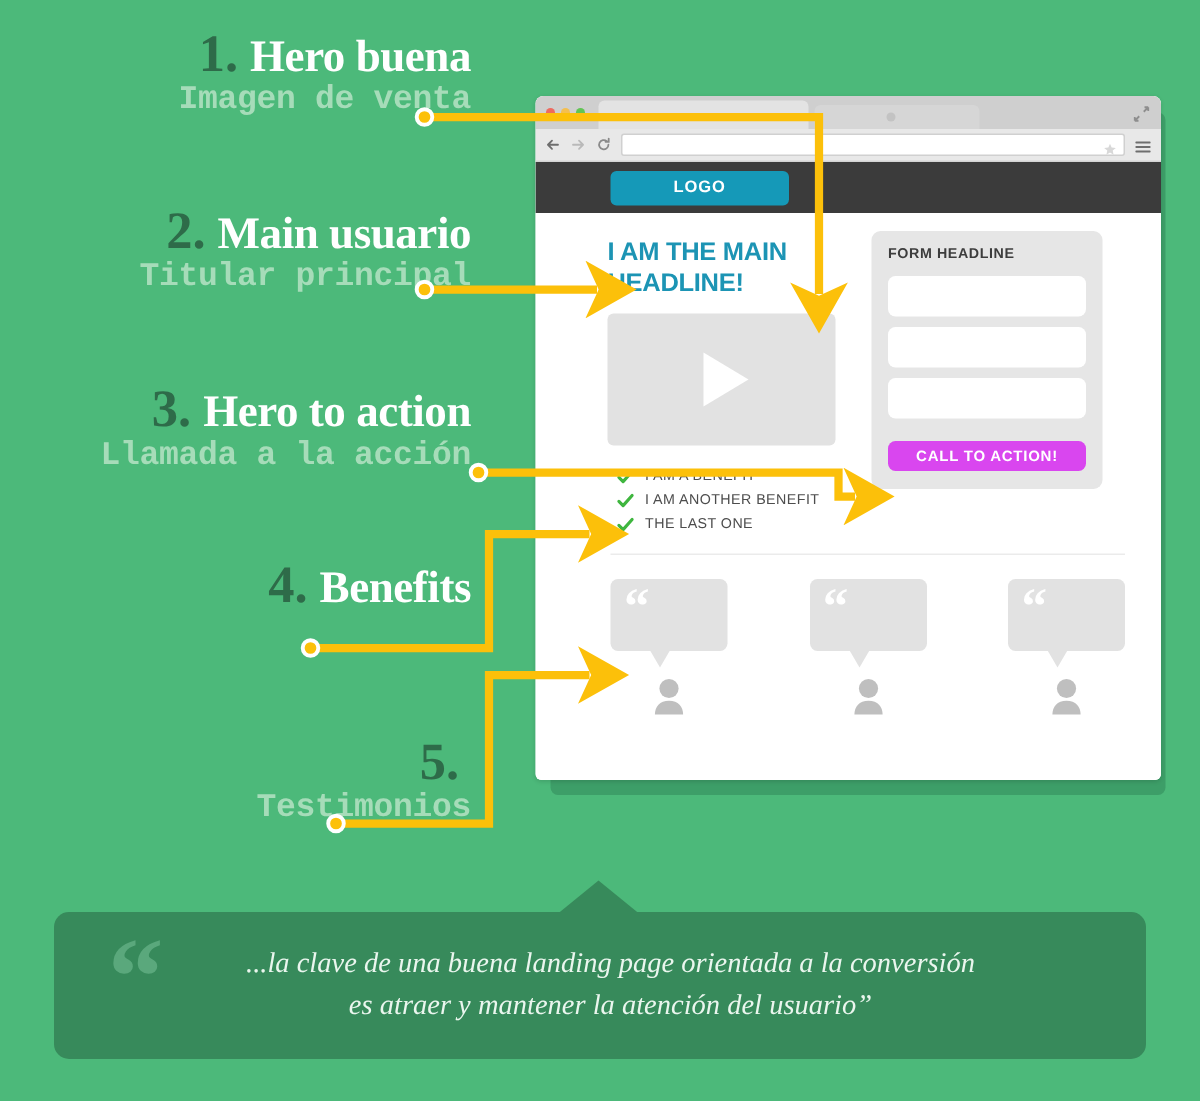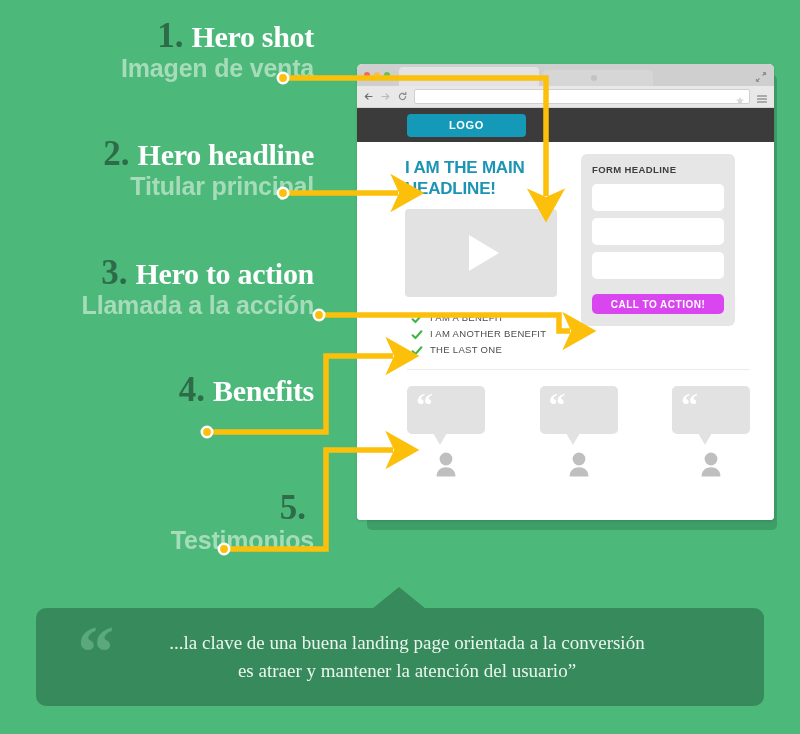--- a/index.html
+++ b/index.html
@@ -67,23 +67,23 @@
 
   .step-es-row {
     display: flex;
     justify-content: flex-end;
     padding-right: 26px;
     margin-top: 3px;
     white-space: nowrap;
   }
 
   .step-es {
-    font-family: Liberation Sans, sans-serif;
-    font-weight: bold;
-    font-size: 25px;
+    font-family: Liberation Mono, monospace;
+    font-weight: bold;
+    font-size: 22px;
     color: #a6dcb9;
     line-height: 1;
     letter-spacing: -0.2px;
   }
 
   
   #connectors {
     position: absolute;
     left: 0;
     top: 0;
@@ -414,47 +414,48 @@
     left: -78px;
     top: -14px;
     font-family: "Liberation Serif", serif;
     font-size: 74px;
     font-weight: bold;
     color: #5aa87c;
     line-height: 1;
   }
   .quote-line {
     font-family: "Liberation Serif", serif;
+    font-style: italic;
     font-size: 19px;
     color: #eaf6ee;
     line-height: 1.45;
     white-space: nowrap;
   }
 </style>
 </head>
 <body>
 
 <div id="stage">
 
   <div class="steps">
 
     <div class="step" style="top:18px">
       <div class="step-title-row">
         <span class="step-num">1.</span>
-        <span class="step-en">Hero shot</span>
+        <span class="step-en">Hero buena</span>
       </div>
       <div class="step-es-row">
         <span class="step-es">Imagen de venta</span>
       </div>
     </div>
 
     <div class="step" style="top:136px">
       <div class="step-title-row">
         <span class="step-num">2.</span>
-        <span class="step-en">Hero headline</span>
+        <span class="step-en">Main usuario</span>
       </div>
       <div class="step-es-row">
         <span class="step-es">Titular principal</span>
       </div>
     </div>
 
     <div class="step" style="top:255px">
       <div class="step-title-row">
         <span class="step-num">3.</span>
         <span class="step-en">Hero to action</span>

